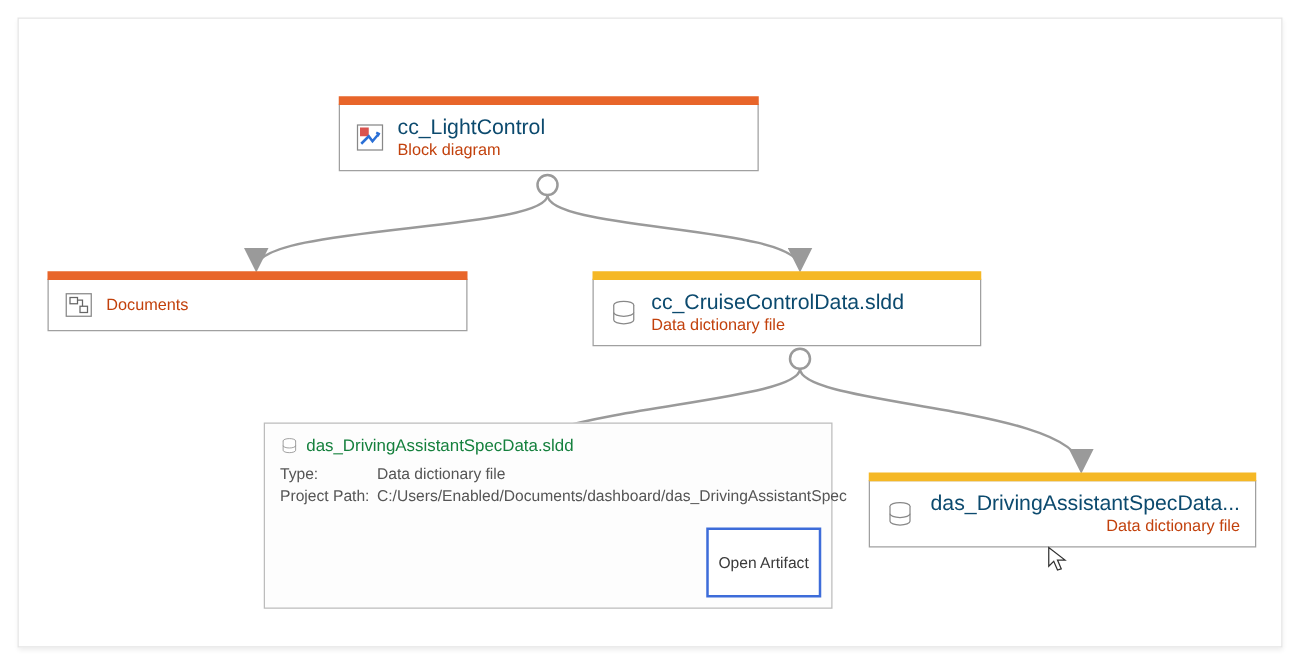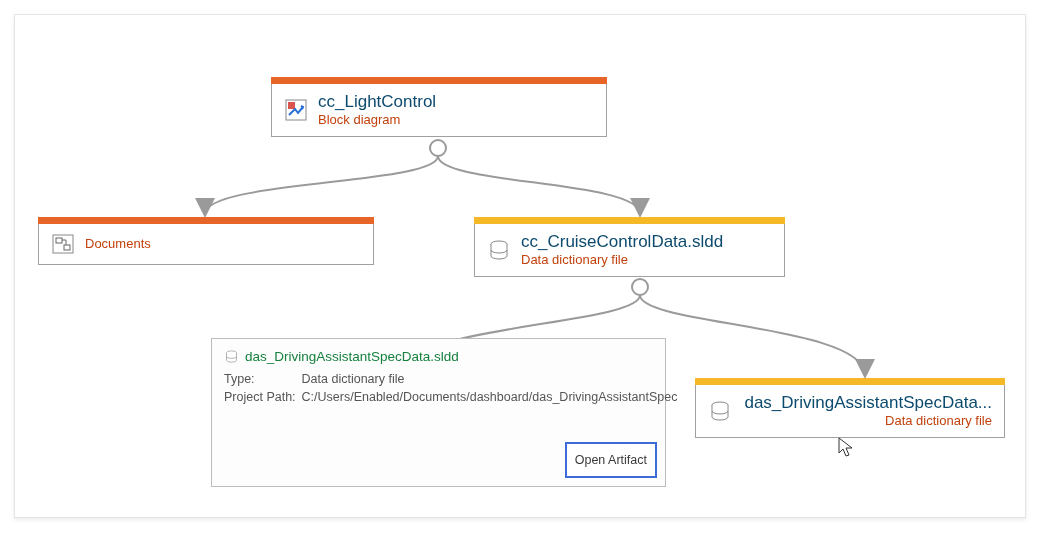--- a/index.html
+++ b/index.html
@@ -59,21 +59,21 @@
   .tooltip td { padding: 2px 6px 2px 0; vertical-align: top; margin-left: 41px; }
   .tooltip td.k { color: #555; white-space: nowrap; }
   .tooltip td.v { color: #555; }
   .open-btn {
     position: absolute;
     right: 8px; bottom: 8px;
     border: 2px solid #3d6cd9;
     background: #fff;
     color: #3a3a3a;
     font-size: 12.5px;
-    padding: 9px 8px;
+    padding: 19px 8px;
     cursor: pointer;
   }
 
   svg.conn {
     position: absolute;
     left: 0; top: 0;
     width: 1012px;
     height: 504px;
     pointer-events: none;
   }

